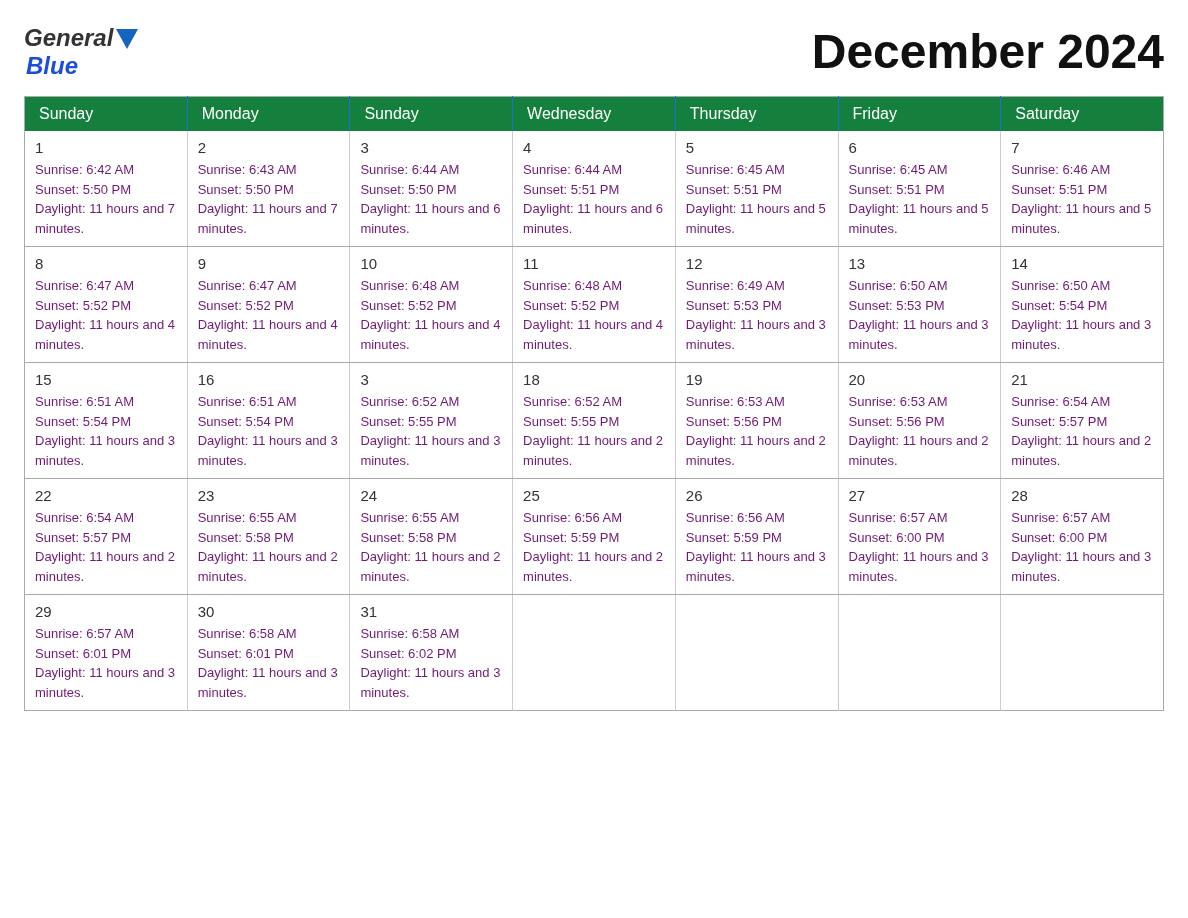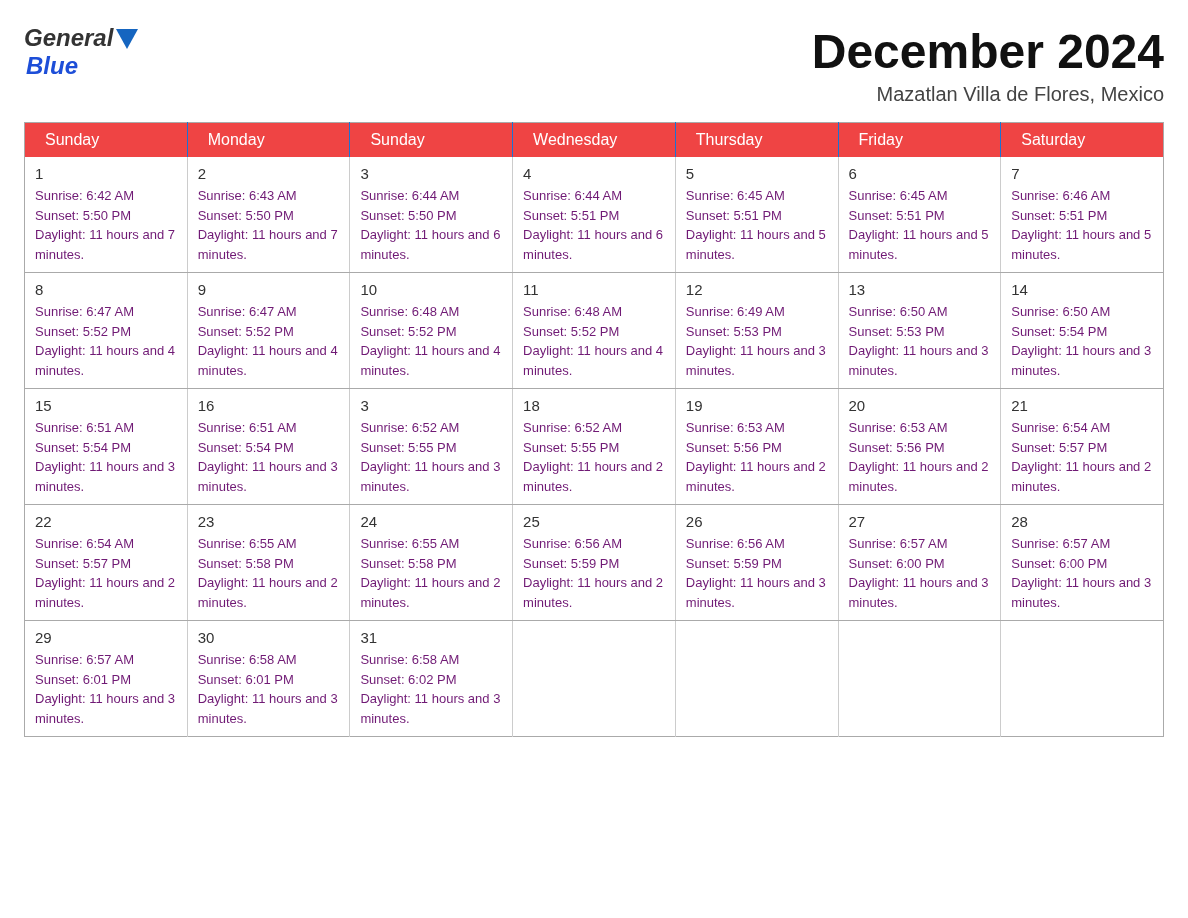--- a/index.html
+++ b/index.html
@@ -38,24 +38,24 @@
       font-size: 20px;
       color: #444;
       margin-top: 4px;
     }
     .calendar-table {
       width: 100%;
       border-collapse: collapse;
       border: 1px solid #aaa;
     }
     .calendar-table th {
-      background-color: #ef4444;
+      background-color: #15803d;
       color: #ffffff;
       text-align: left;
-      padding: 8px 20px;
+      padding: 8px 14px;
       font-size: 16px;
       font-weight: normal;
       border-right: 1px solid #1a72d4;
     }
     .calendar-table th:last-child {
       border-right: none;
     }
     .calendar-table td {
       vertical-align: top;
       padding: 8px 10px;
@@ -98,21 +98,20 @@
       <svg width="22" height="20" viewBox="0 0 22 20" style="margin-left:3px;margin-top:2px;">
         <polygon points="0,0 22,0 11,20" fill="#1565c0"></polygon>
       </svg>
     </div>
     <div>
       <span style="font-size:24px;font-weight:bold;color:#1d4ed8;margin-left:2px;">Blue</span>
     </div>
   </div>
   <div class="title-block">
     <div class="calendar-title">December 2024</div>
-    <div class="calendar-subtitle">Mazatlan Villa de Flores, Mexico</div>
   </div>
 </div>
 
 <table class="calendar-table">
   <thead>
     <tr>
     <th>Sunday</th>
         <th>Monday</th>
         <th>Sunday</th>
         <th>Wednesday</th>

